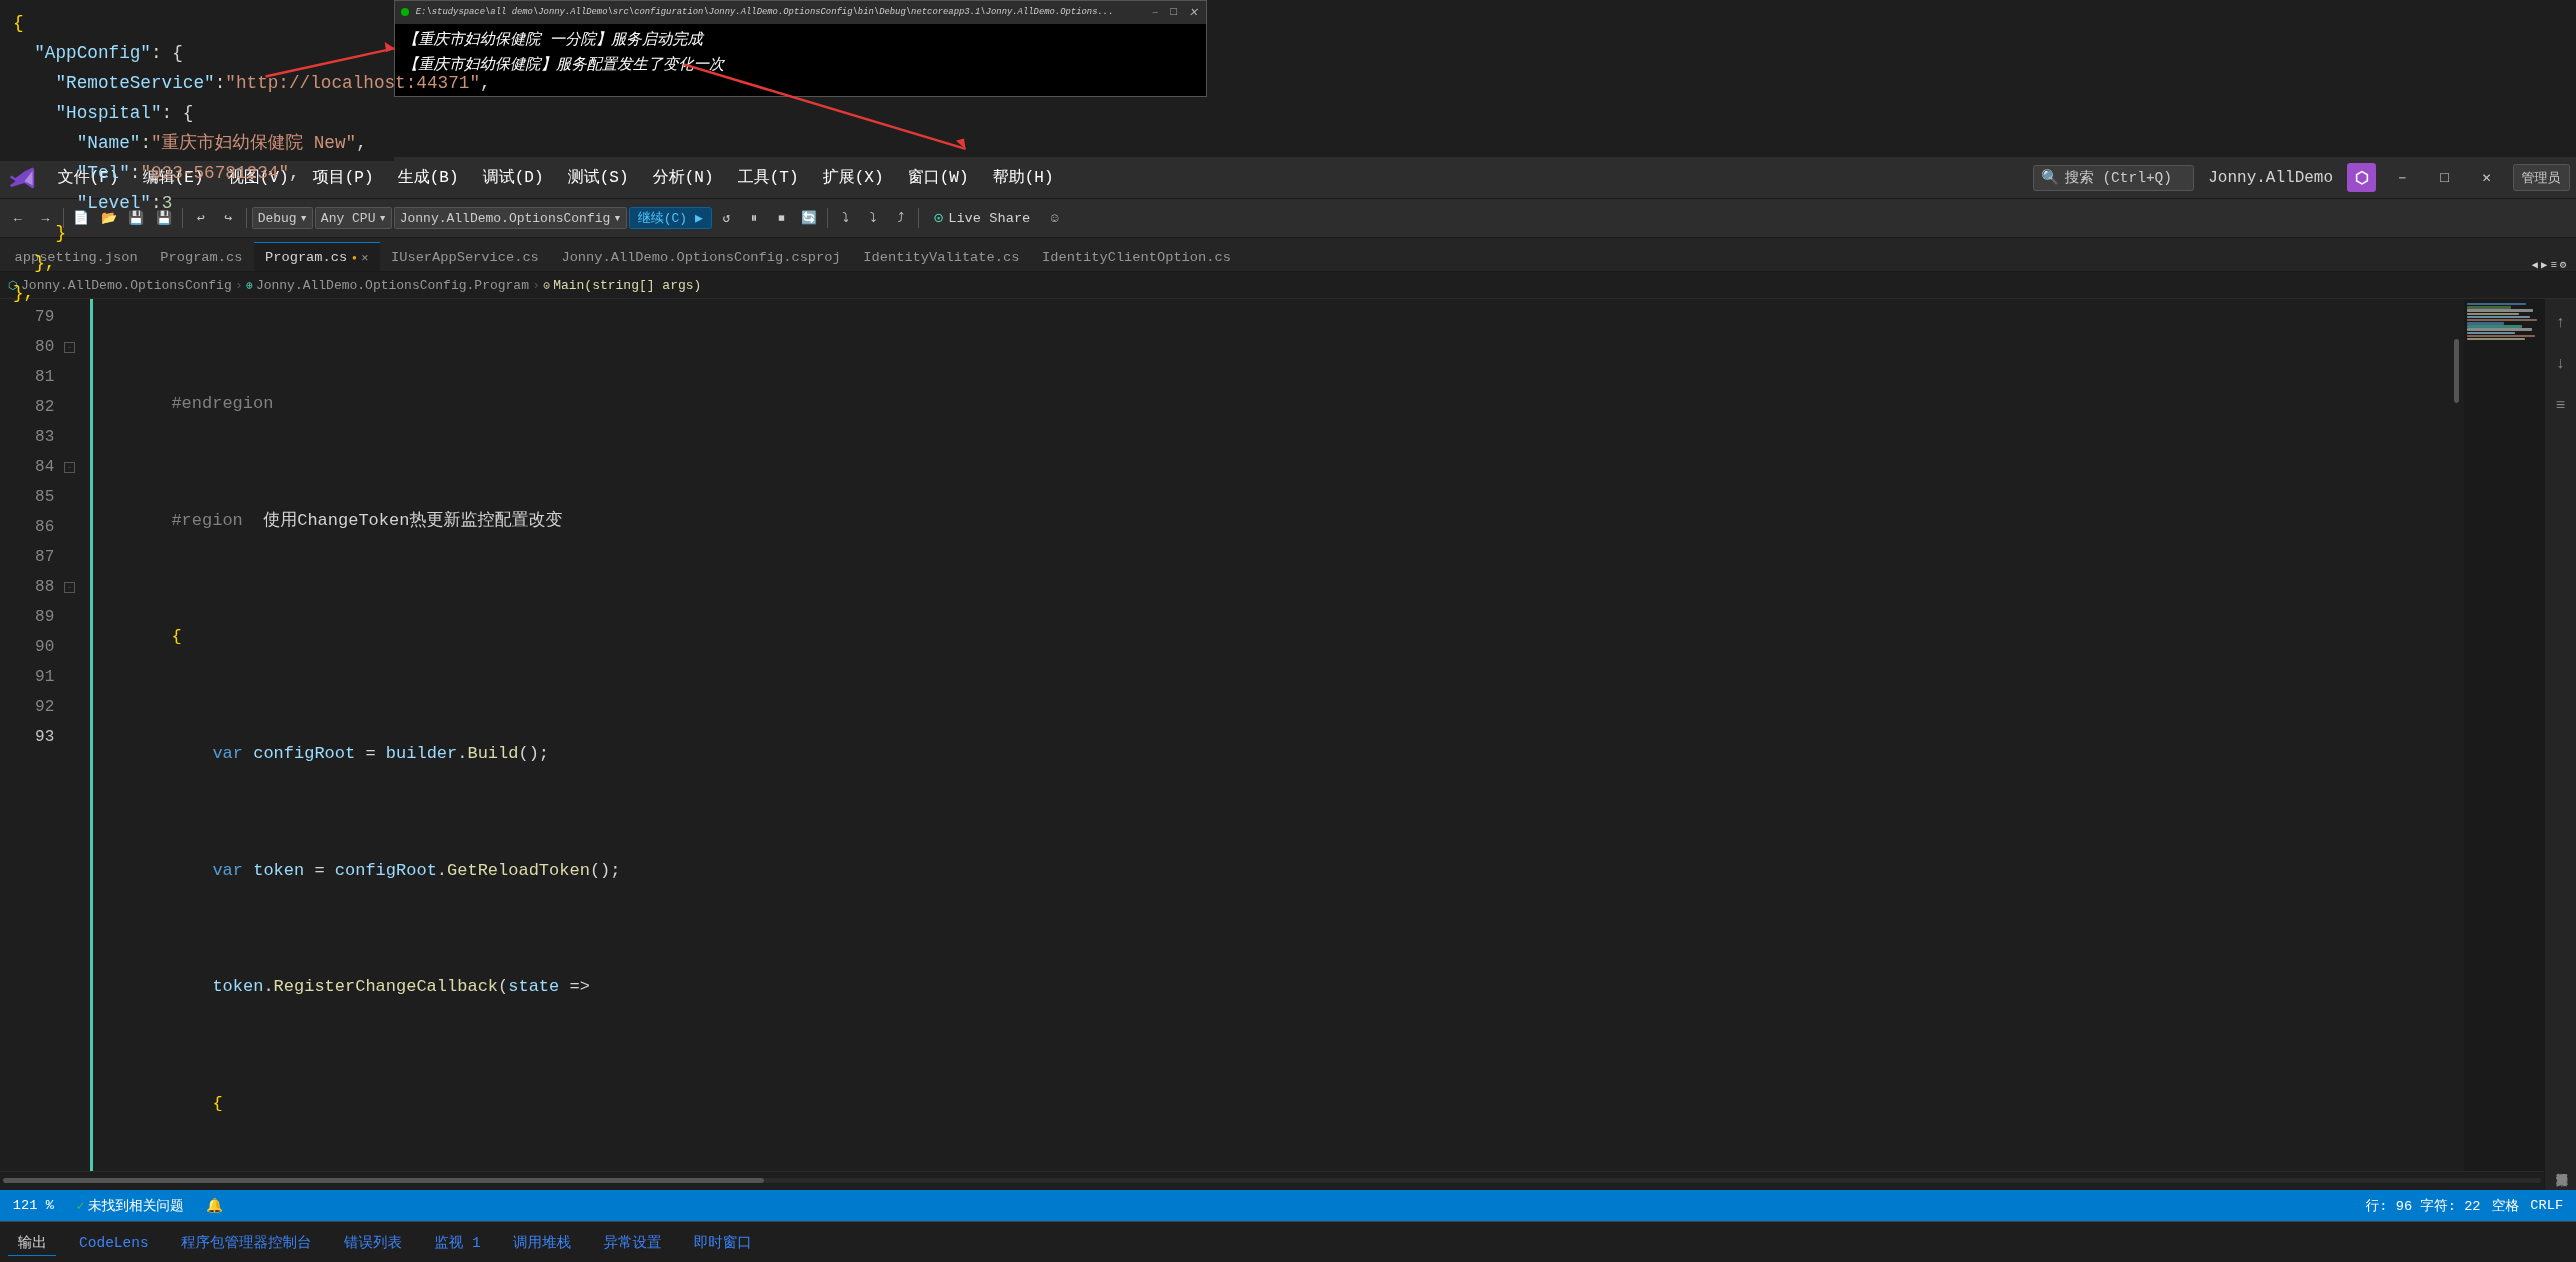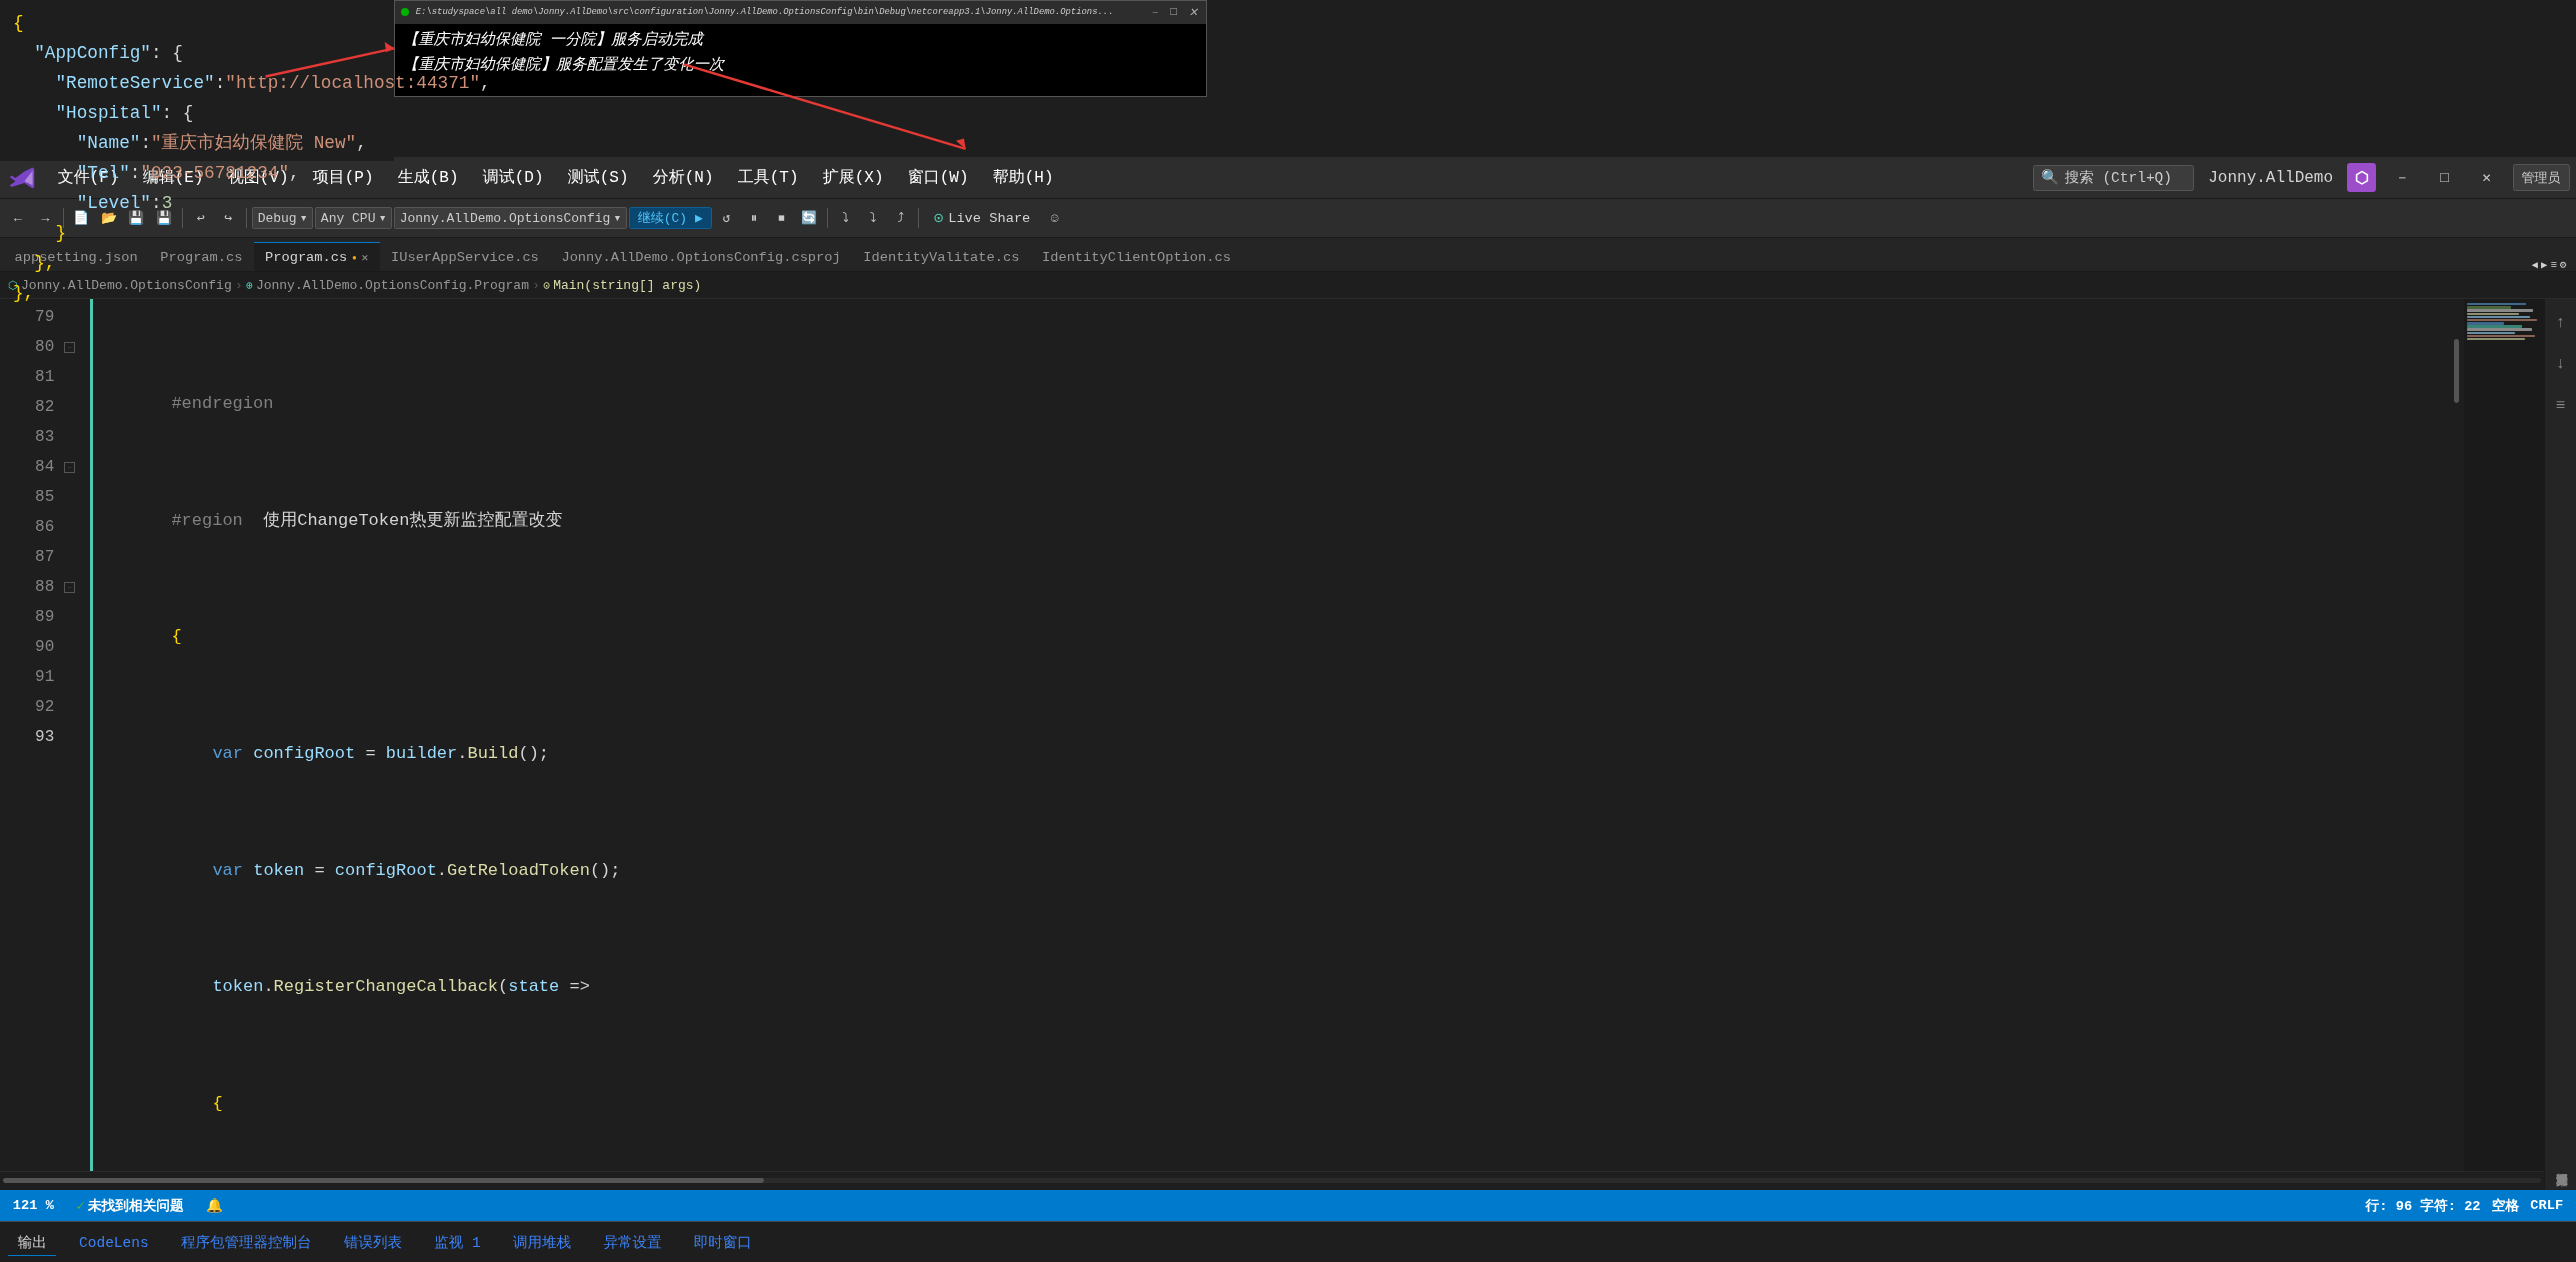--- a/index.html
+++ b/index.html
@@ -357,21 +357,21 @@
       height: 31px;
       display: flex; align-items: center;
       padding: 0 8px;
       font-size: 13.7px;
       color: #fff;
       gap: 13px;
     }
     .statusbar-item {
       display: flex; align-items: center;
       gap: 3.2px; padding: 0 4.8px;
-      height: 100%; cursor: pointer; font-weight: bold;
+      height: 100%; cursor: pointer;
     }
     .statusbar-right {
       margin-left: auto;
       display: flex; align-items: center;
       gap: 1.6px;
     }
 
     
     .bottom-panel {
       height: 42px;

